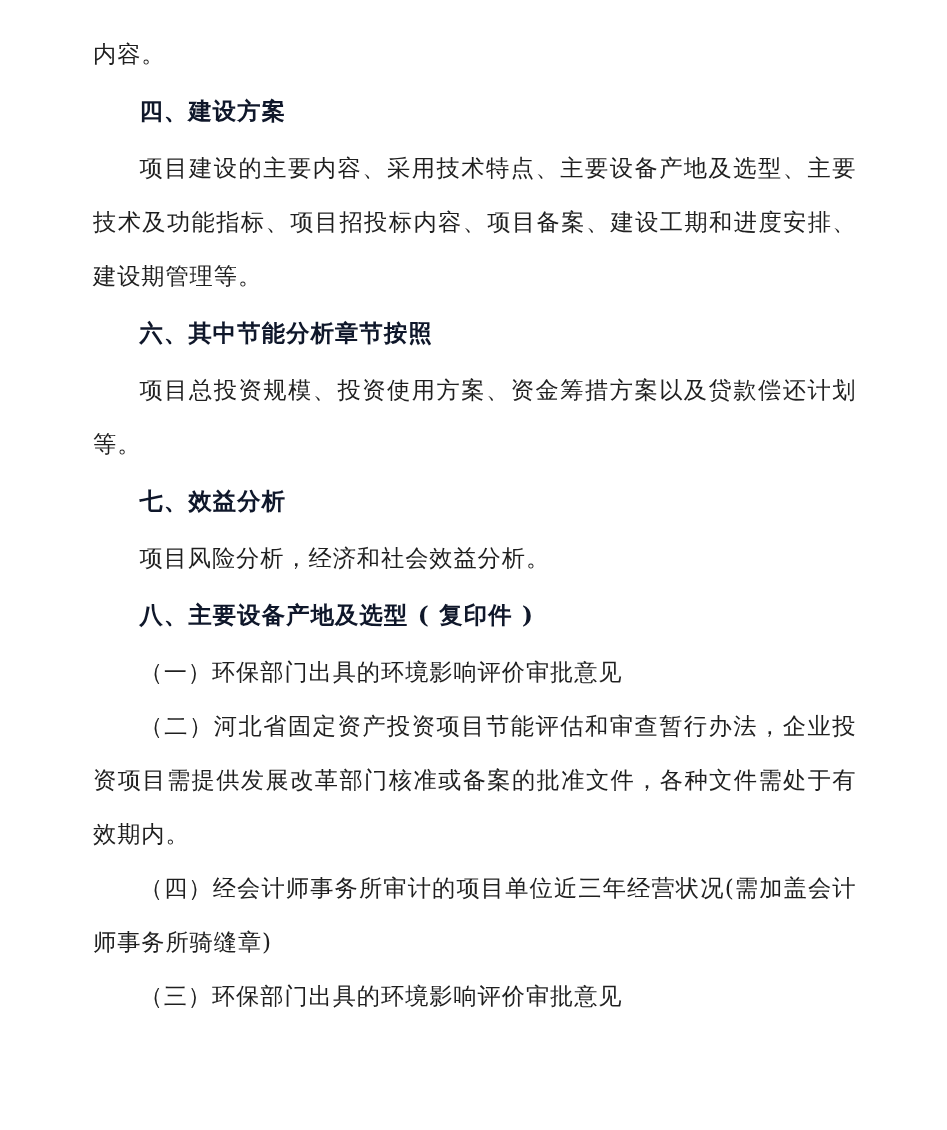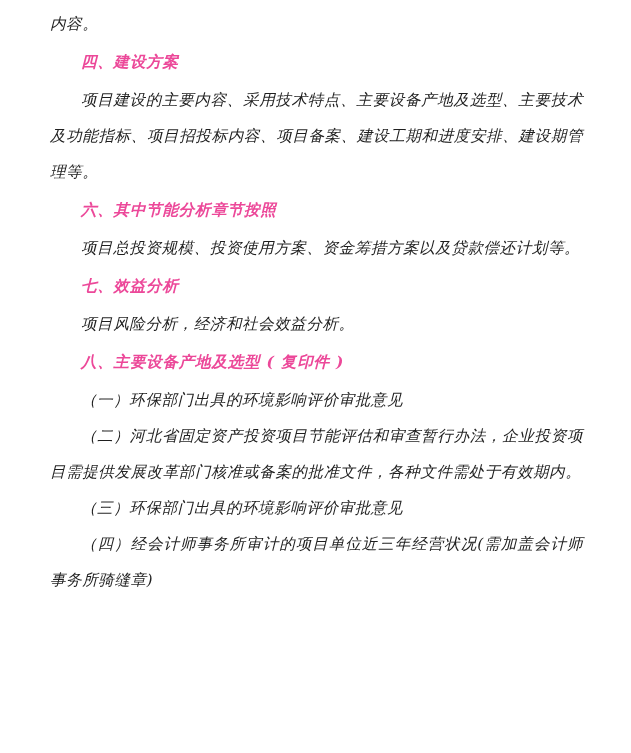--- a/index.html
+++ b/index.html
@@ -11,23 +11,22 @@
     width: 631px;
     height: 753px;
     font-family: "DejaVu Serif", "Liberation Serif", serif;
     color: #1b1b1b;
     overflow: hidden;
   }
   .page {
     position: relative;
     width: 631px;
     height: 753px;
-    padding: 0;
+    padding: 12px;
     box-sizing: border-box;
-    font-style: italic;
   }
   .doc-body {
     padding: 6px 48px 0 50px;
     box-sizing: border-box;
   }
   p {
     margin: 0;
     font-size: 15.5px;
     line-height: 36px;
     letter-spacing: 0.6px;
@@ -37,21 +36,21 @@
   }
   .indent {
     text-indent: 2em;
   }
   .heading {
     font-weight: bold;
     text-indent: 2em;
     font-size: 15.5px;
     line-height: 40px;
     letter-spacing: 0.8px;
-    color: #ec4899;
+    color: #0f172a;
   }
   .first-line {
     text-indent: 0;
   }
 </style>
 </head>
 <body>
 
 <div class="page">
   <div class="doc-body">
@@ -71,18 +70,18 @@
     <p class="heading">七、效益分析</p>
 
     <p class="indent">项目风险分析，经济和社会效益分析。</p>
 
     <p class="heading">八、主要设备产地及选型 ( 复印件 )</p>
 
     <p class="indent">（一）环保部门出具的环境影响评价审批意见</p>
 
     <p class="indent">（二）河北省固定资产投资项目节能评估和审查暂行办法，企业投资项目需提供发展改革部门核准或备案的批准文件，各种文件需处于有效期内。</p>
 
+    <p class="indent">（四）经会计师事务所审计的项目单位近三年经营状况(需加盖会计师事务所骑缝章)</p>
+
     <p class="indent">（三）环保部门出具的环境影响评价审批意见</p>
-
-    <p class="indent">（四）经会计师事务所审计的项目单位近三年经营状况(需加盖会计师事务所骑缝章)</p>
 
   </div>
 </div>
 
 </body></html>

